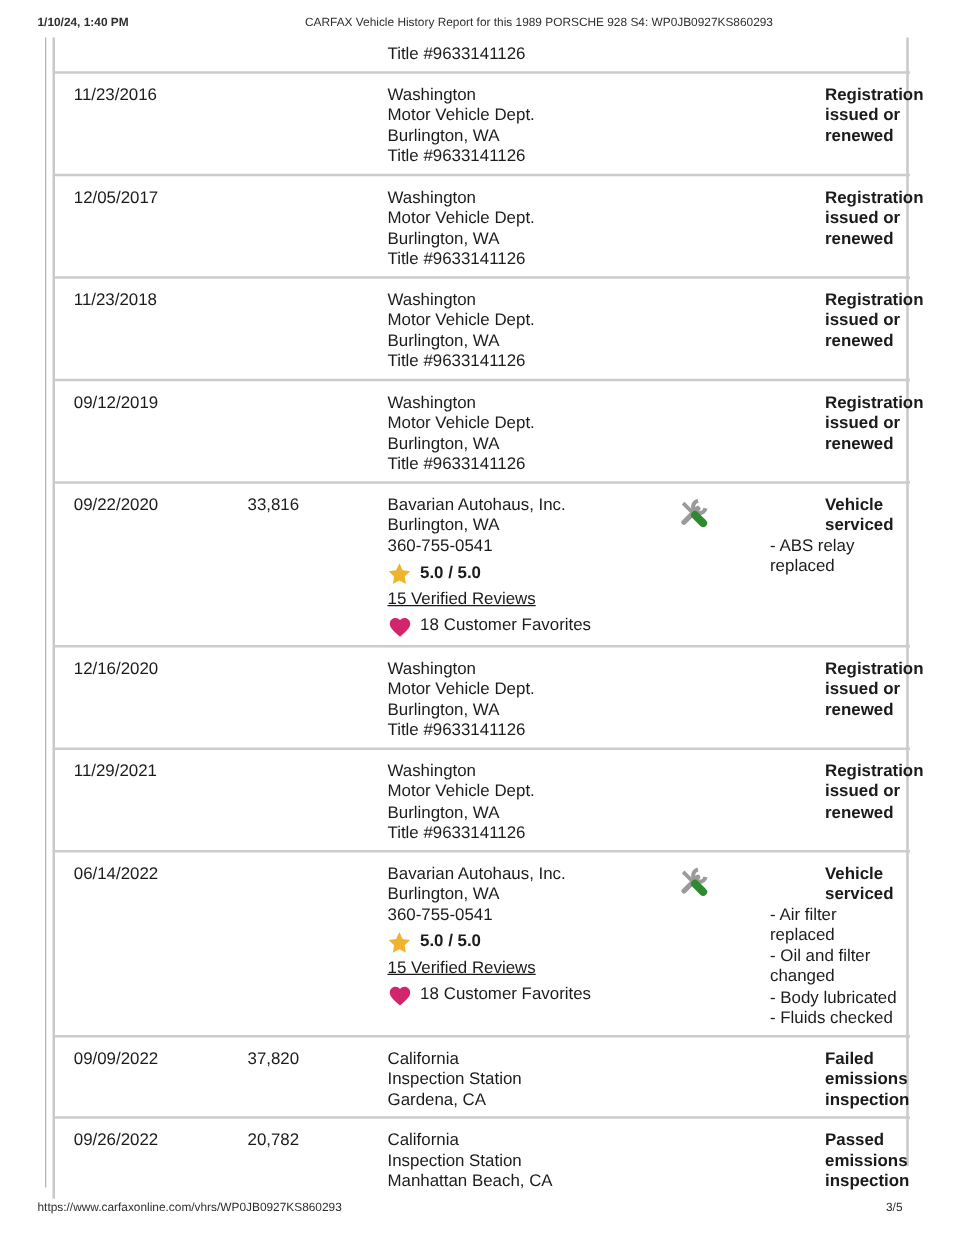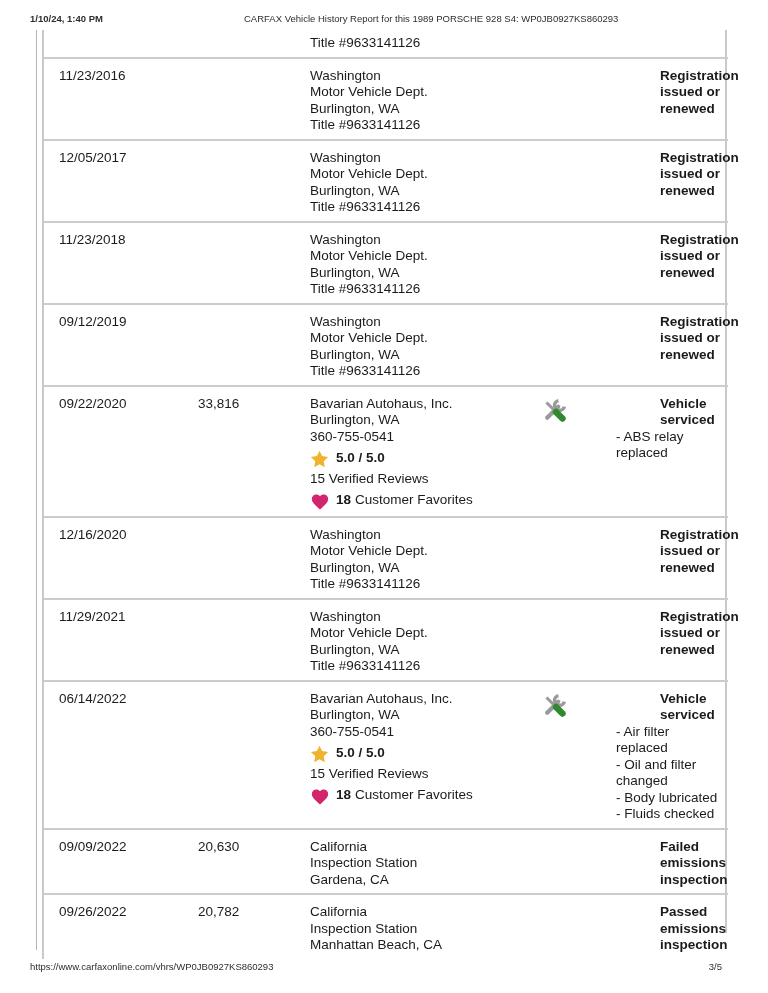--- a/index.html
+++ b/index.html
@@ -28,23 +28,23 @@
          padding:9px 4px 5px 15px; border-top:2px solid #cccccc;
          font-size:13.5px; line-height:16.5px;gap:44px; }
   .row.carryover { border-top:none; padding-top:5px; padding-bottom:5px; }
   .col { min-width:0; }
   .event-title { font-weight:bold;padding-left:44px; }
   .event-detail { font-weight:normal; }
 
   
   .rating-line { display:flex; align-items:flex-start; margin-top:5px; height:19px; }
   .rating-line .score { font-weight:bold; margin-left:7px; }
-  .reviews-line { margin-top:2px; }
+  .reviews-line { margin-top:2px;text-decoration:underline; }
   .fav-line { display:flex; align-items:center; margin-top:3px; height:20px; }
-  .fav-line .fav-count { font-weight:bold; margin-left:6px; }
+  .fav-line .fav-count { font-weight:normal; margin-left:6px; }
   .fav-line .fav-label { margin-left:4px; }
 
   .icon-col { padding-top:1px; }
   .icon-col svg { display:block; margin-left:6px; }
 </style>
 </head>
 <body>
 
 <div id="page">
 
@@ -218,21 +218,21 @@
     <div class="col event">
           <div class="event-title">Vehicle serviced</div>
           <div class="event-detail">- Air filter replaced</div>
           <div class="event-detail">- Oil and filter changed</div>
           <div class="event-detail">- Body lubricated</div>
           <div class="event-detail">- Fluids checked</div>
         </div>
   </div>
       <div class="row">
     <div class="col date">09/09/2022</div>
-    <div class="col mileage">20,630</div>
+    <div class="col mileage">37,820</div>
     <div class="col location">
           <div>California</div>
           <div>Inspection Station</div>
           <div>Gardena, CA</div>
         </div>
     <div class="col icon-col"></div>
     <div class="col event">
           <div class="event-title">Failed emissions inspection</div>
         </div>
   </div>

